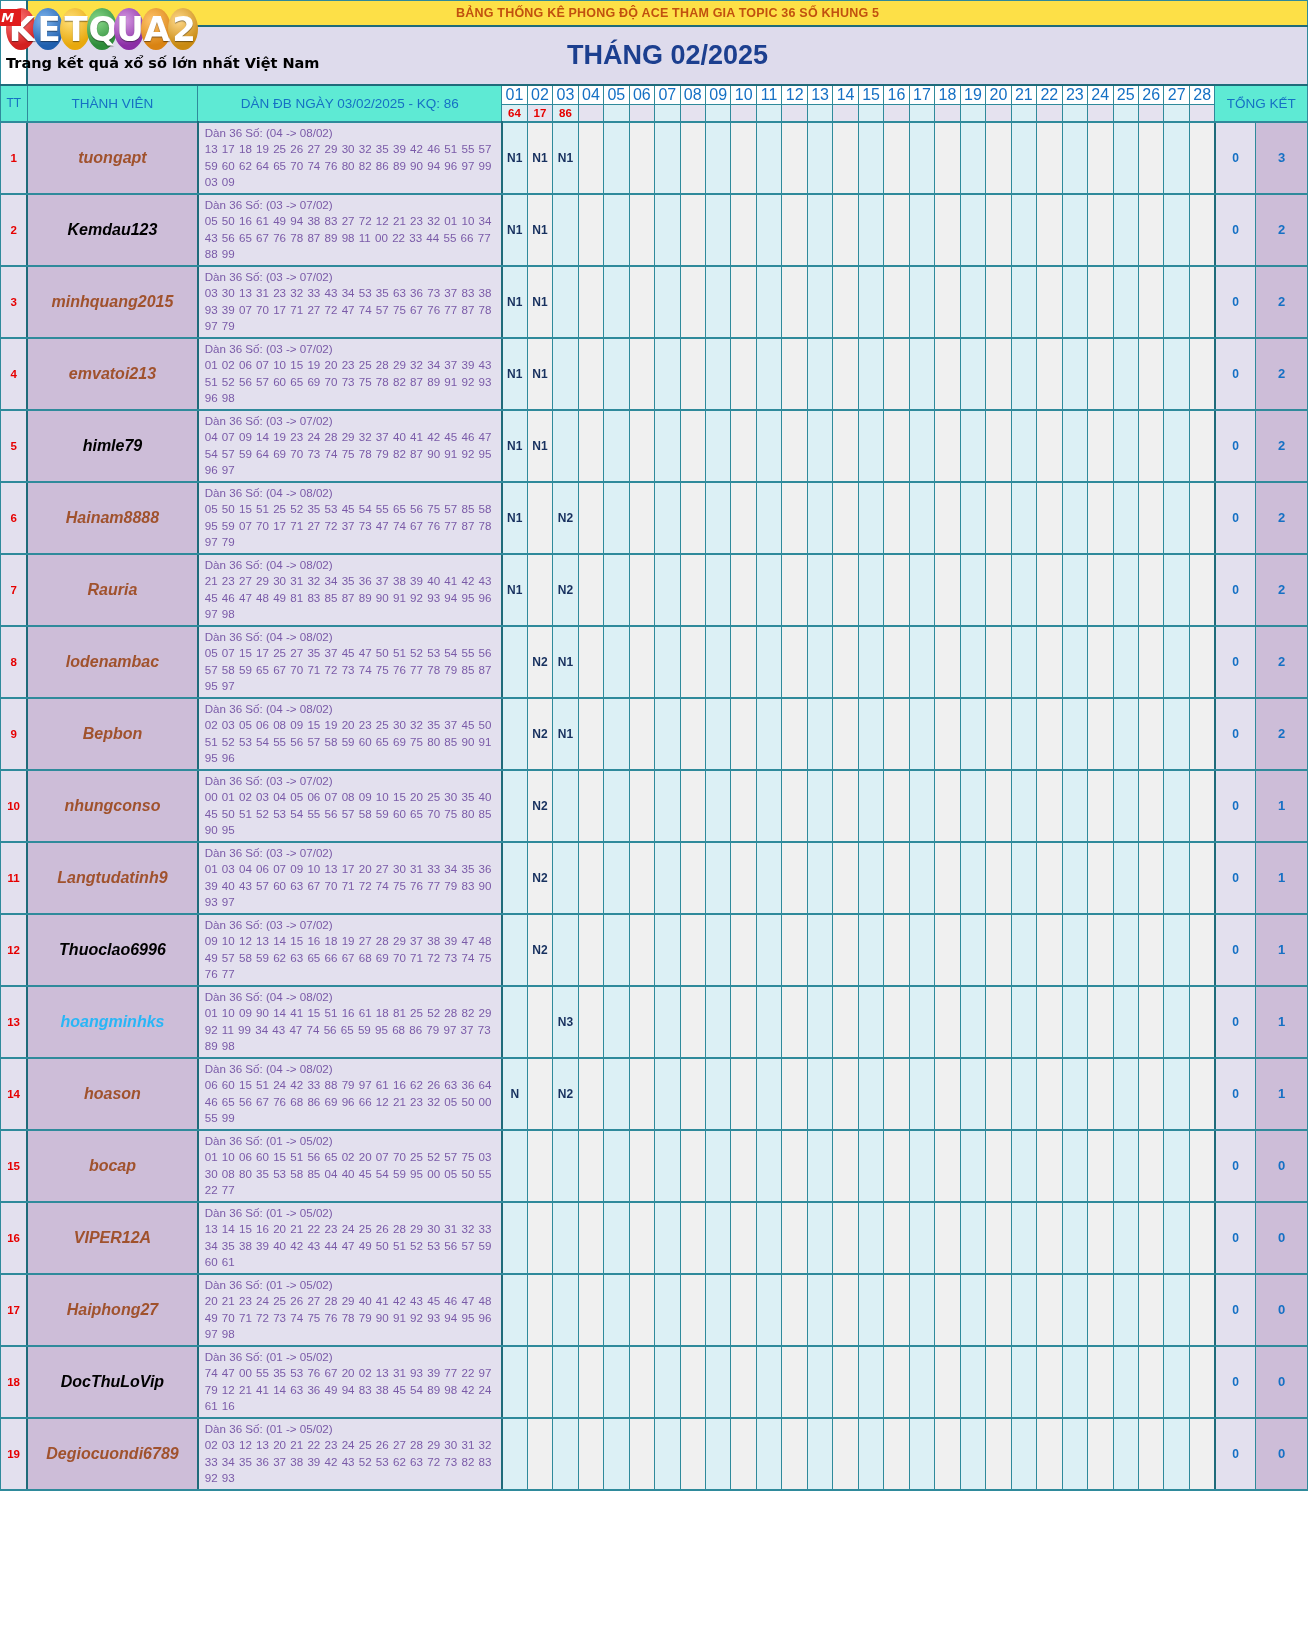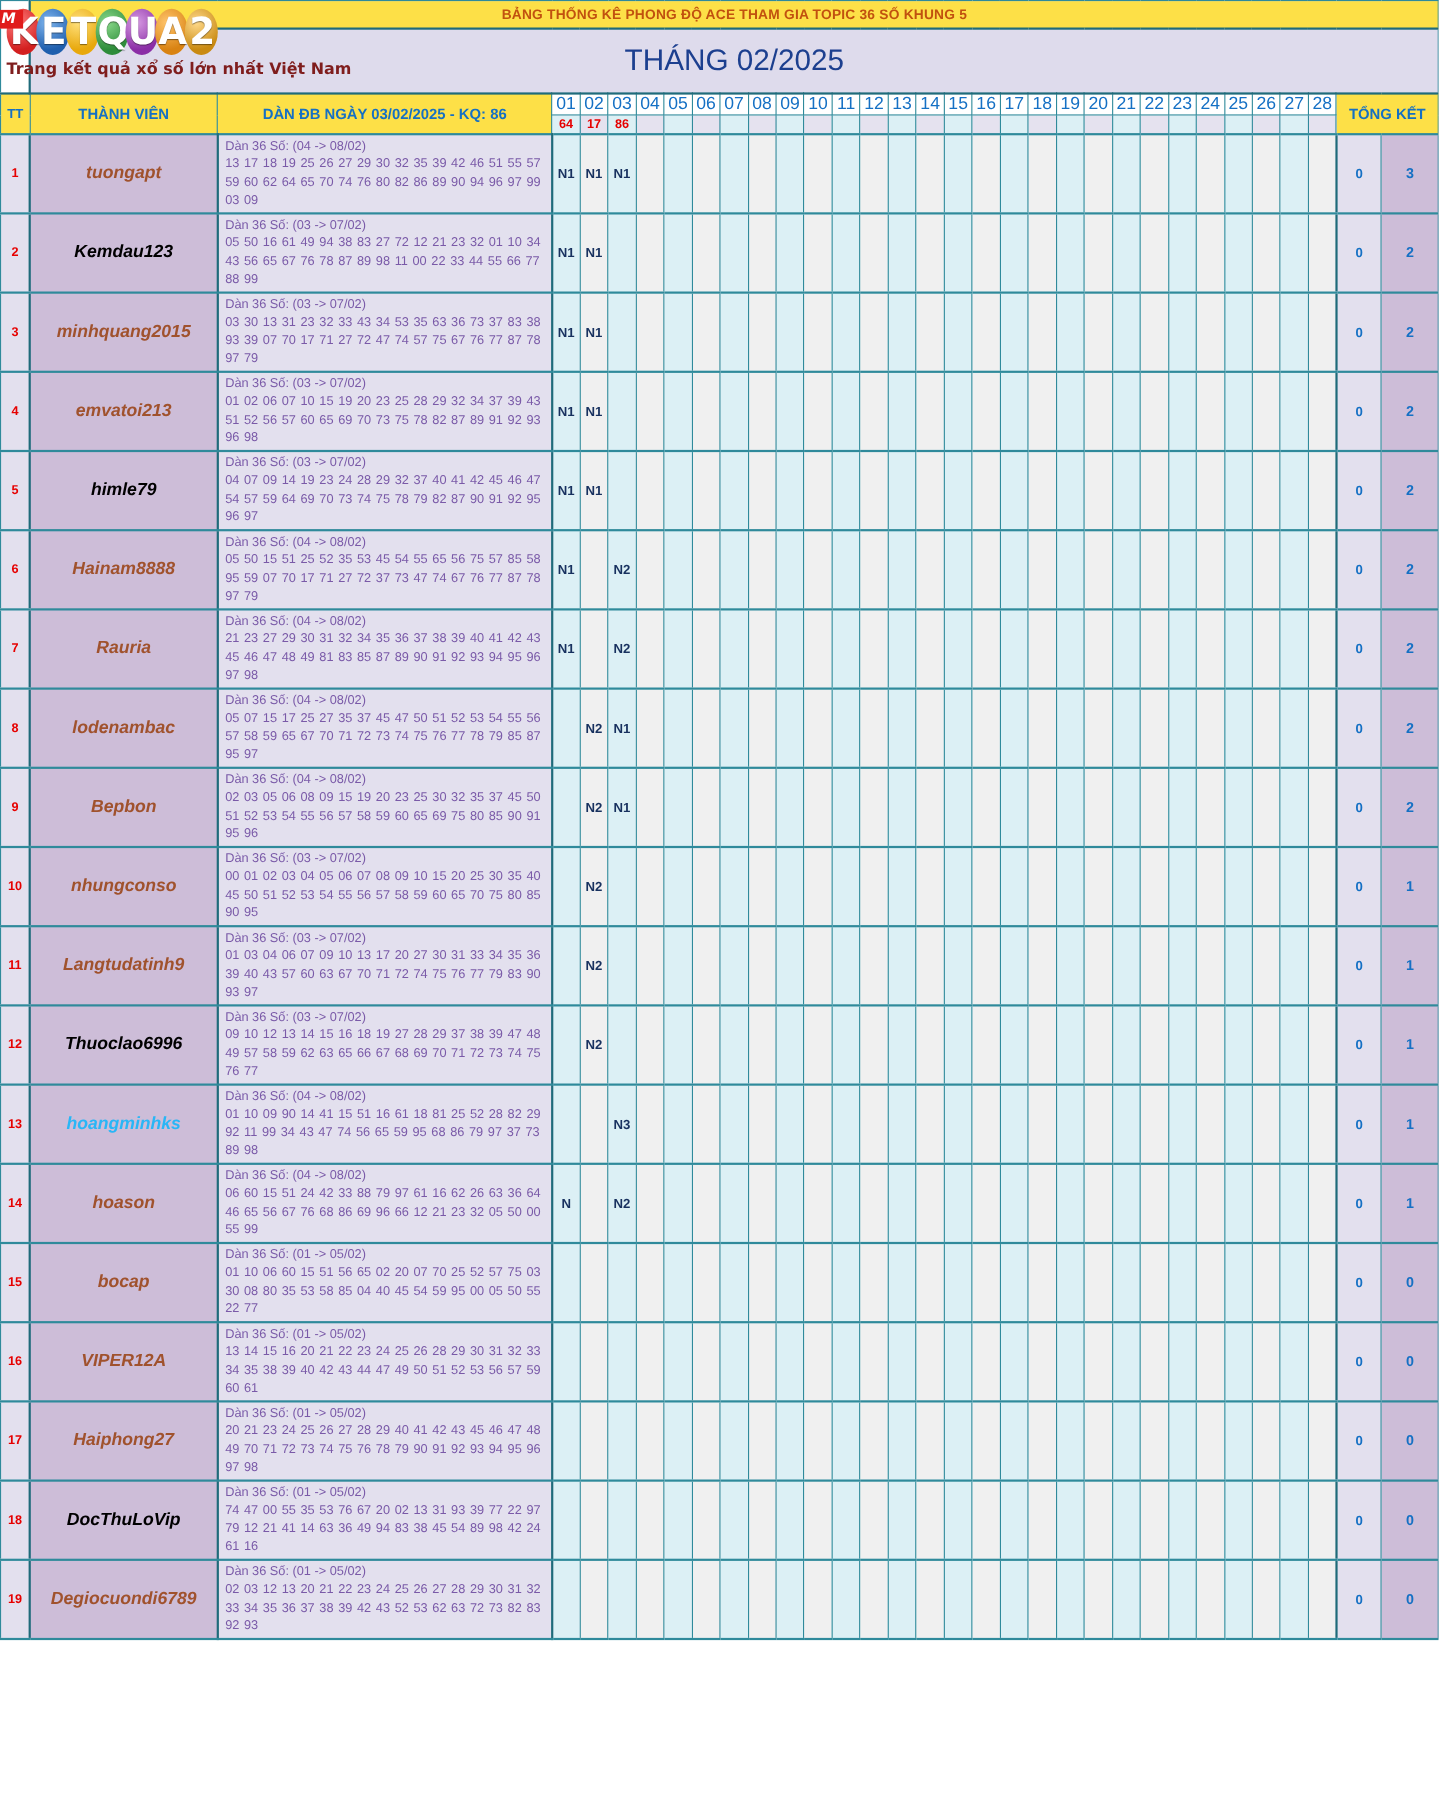--- a/index.html
+++ b/index.html
@@ -73,21 +73,21 @@
     font-weight: bold;
     font-style: italic;
     padding: 1px 6px;
     letter-spacing: 1px;
     font-family: "DejaVu Sans", sans-serif;
   }
   .logo-tag {
     font-family: "DejaVu Sans", sans-serif;
     font-size: 14.5px;
     font-weight: bold;
-    color: #7f1d1d;
+    color: #000000;
     text-align: left;
     padding-left: 2px;
     line-height: 16px;
     white-space: nowrap;
   }
 
   
   .banner1 {
     background: #fde047;
     color: #c1510f;
@@ -95,31 +95,31 @@
     font-weight: bold;
     text-align: center;
     height: 24px;
     border-bottom: 2px solid #1f6b7a !important;
     letter-spacing: .2px;
   }
   .banner2 {
     background: #dedbec;
     color: #1c3f8f;
     font-size: 27px;
-    font-weight: normal;
+    font-weight: bold;
     text-align: center;
     height: 56px;
     border-bottom: 2px solid #1f6b7a !important;
   }
 
   
   .h-tt, .h-member, .h-dan, .h-total {
-    background: #fde047;
+    background: #5eead4;
     color: #1570c4;
-    font-weight: bold;
+    font-weight: normal;
     text-align: center;
     font-size: 13px;
   }
   .h-tt { width: 26px; font-size: 12px; }
   .h-member { width: 166px; font-size: 13.5px; }
   .h-dan { width: 296px; font-size: 13.5px; }
   .h-total { width: 90px; font-size: 13.5px; }
   .day-h {
     background: #ffffff;
     color: #1570c4;

